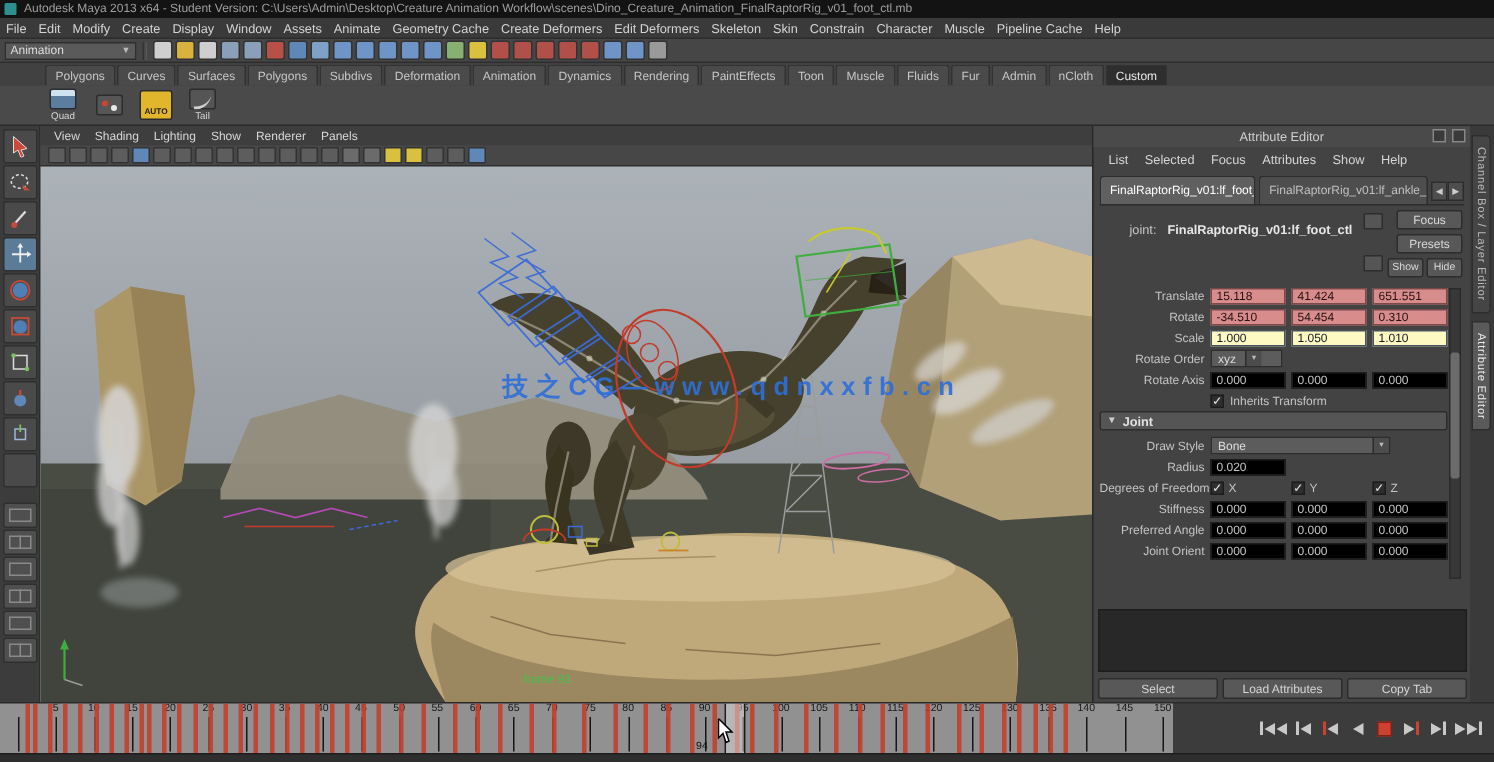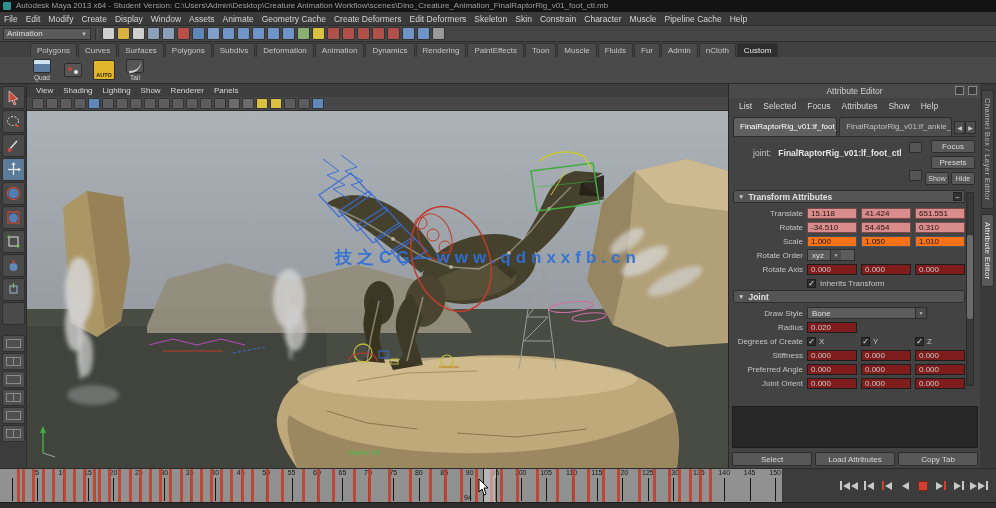--- a/index.html
+++ b/index.html
@@ -59,23 +59,23 @@
 .ae-node-type{color:#c8c8c8}
 .ae-node-name{color:#e6e6e6;font-weight:bold;margin-left:5px}
 .ae-sidebtn{position:absolute;height:13px;background:#585858;border:1px solid #2d2d2d;border-radius:2px;font-size:8px;color:#d8d8d8;text-align:center;line-height:12px}
 .ae-expand{position:absolute;left:180px;width:13px;height:11px;background:#555;border:1px solid #2d2d2d;border-radius:1px}
 .ae-body{position:absolute;top:106px;left:4px;width:232px}
 .ae-sec-h{height:13px;background:#555;border:1px solid #2d2d2d;border-radius:2px;display:flex;align-items:center;font-size:8.5px;font-weight:bold;color:#e0e0e0;gap:4px;padding-left:4px;margin-bottom:3px;position:relative}
 .tri{font-size:6.5px;color:#ccc}
 .collapse-box{position:absolute;right:2px;top:1px;width:9px;height:9px;background:#333;border:1px solid #222;color:#bbb;font-size:7px;line-height:7px;text-align:center}
 .ae-row{height:14px;display:flex;align-items:center;gap:4px}
 .ae-lb{width:70px;text-align:right;font-size:8px;color:#c4c4c4;flex:none;white-space:nowrap}
-.ae-f{width:50px;height:11px;font-size:8px;line-height:10px;padding:0 3px;background:#7f1d1d;color:#c8c8c8;border:1px solid #1d1d1d;flex:none;overflow:hidden}
+.ae-f{width:50px;height:11px;font-size:8px;line-height:10px;padding:0 3px;background:#000000;color:#c8c8c8;border:1px solid #1d1d1d;flex:none;overflow:hidden}
 .ae-f.pink{background:#d98c8c;color:#241111;border-color:#7a4a4a}
-.ae-f.blue{background:#f97316;color:#101a24;border-color:#44525e}
+.ae-f.blue{background:#fef9c3;color:#101a24;border-color:#44525e}
 .ae-sel{height:12px;background:#5c5c5c;border:1px solid #2d2d2d;font-size:8px;color:#ddd;display:flex;align-items:center;padding:0 0 0 4px;gap:6px;flex:none}
 .ae-sel .sar{width:11px;height:10px;background:#4c4c4c;border-left:1px solid #2d2d2d;font-size:5px;text-align:center;line-height:10px;color:#bbb}
 .ae-cb{width:9px;height:9px;background:#2e2e2e;border:1px solid #1c1c1c;color:#e8e8e8;font-size:8px;line-height:8px;text-align:center;flex:none}
 .cb-lb{font-size:8px;color:#c4c4c4}
 .dof-g{width:50px;display:flex;gap:3px;align-items:center;flex:none}
 .ae-scroll{position:absolute;right:6px;top:108px;width:8px;height:194px;background:#383838;border:1px solid #2a2a2a}
 .ae-thumb{position:absolute;left:0;top:42px;width:6px;height:84px;background:#6b6b6b;border-radius:2px}
 .ae-notes-bar{position:absolute;top:308px;left:0;width:252px;height:13px;background:#4f4f4f;border-top:1px solid #2a2a2a;font-size:8px;font-weight:bold;color:#d6d6d6;padding-left:6px;line-height:13px;white-space:nowrap;overflow:hidden}
 .ae-notes{position:absolute;top:322px;left:3px;width:246px;height:42px;background:#282828;border:1px solid #1d1d1d}
 .ae-footer{position:absolute;top:368px;left:3px;width:246px;display:flex;gap:3px}
@@ -452,25 +452,20 @@
     <span class="ae-node-name">FinalRaptorRig_v01:lf_foot_ctl</span>
   </div>
   <div class="ae-expand" style="top:58px"></div>
   <div class="ae-expand" style="top:86px"></div>
   <div class="ae-sidebtn" style="top:56px;left:202px;width:44px">Focus</div>
   <div class="ae-sidebtn" style="top:72px;left:202px;width:44px">Presets</div>
   <div class="ae-sidebtn" style="top:88px;left:196px;width:24px;font-size:7px">Show</div>
   <div class="ae-sidebtn" style="top:88px;left:222px;width:24px;font-size:7px">Hide</div>
 
   <div class="ae-body">
-    <div class="ae-sec-h">
-      <span class="tri">▼</span>
-      <span>Transform Attributes</span>
-      <span class="collapse-box">–</span>
-    </div>
     <div class="ae-row">
       <span class="ae-lb">Translate</span>
       <span class="ae-f pink">15.118</span>
       <span class="ae-f pink">41.424</span>
       <span class="ae-f pink">651.551</span>
     </div>
     <div class="ae-row">
       <span class="ae-lb">Rotate</span>
       <span class="ae-f pink">-34.510</span>
       <span class="ae-f pink">54.454</span>
@@ -509,21 +504,21 @@
       <span class="ae-sel" style="width:120px;justify-content:space-between">
         <span>Bone</span>
         <span class="sar">▼</span>
       </span>
     </div>
     <div class="ae-row">
       <span class="ae-lb">Radius</span>
       <span class="ae-f">0.020</span>
     </div>
     <div class="ae-row">
-      <span class="ae-lb">Degrees of Create</span>
+      <span class="ae-lb">Degrees of Freedom</span>
       <span class="dof-g">
           <span class="ae-cb">✓</span>
           <span class="cb-lb">X</span>
         </span>
       <span class="dof-g">
           <span class="ae-cb">✓</span>
           <span class="cb-lb">Y</span>
         </span>
       <span class="dof-g">
           <span class="ae-cb">✓</span>

